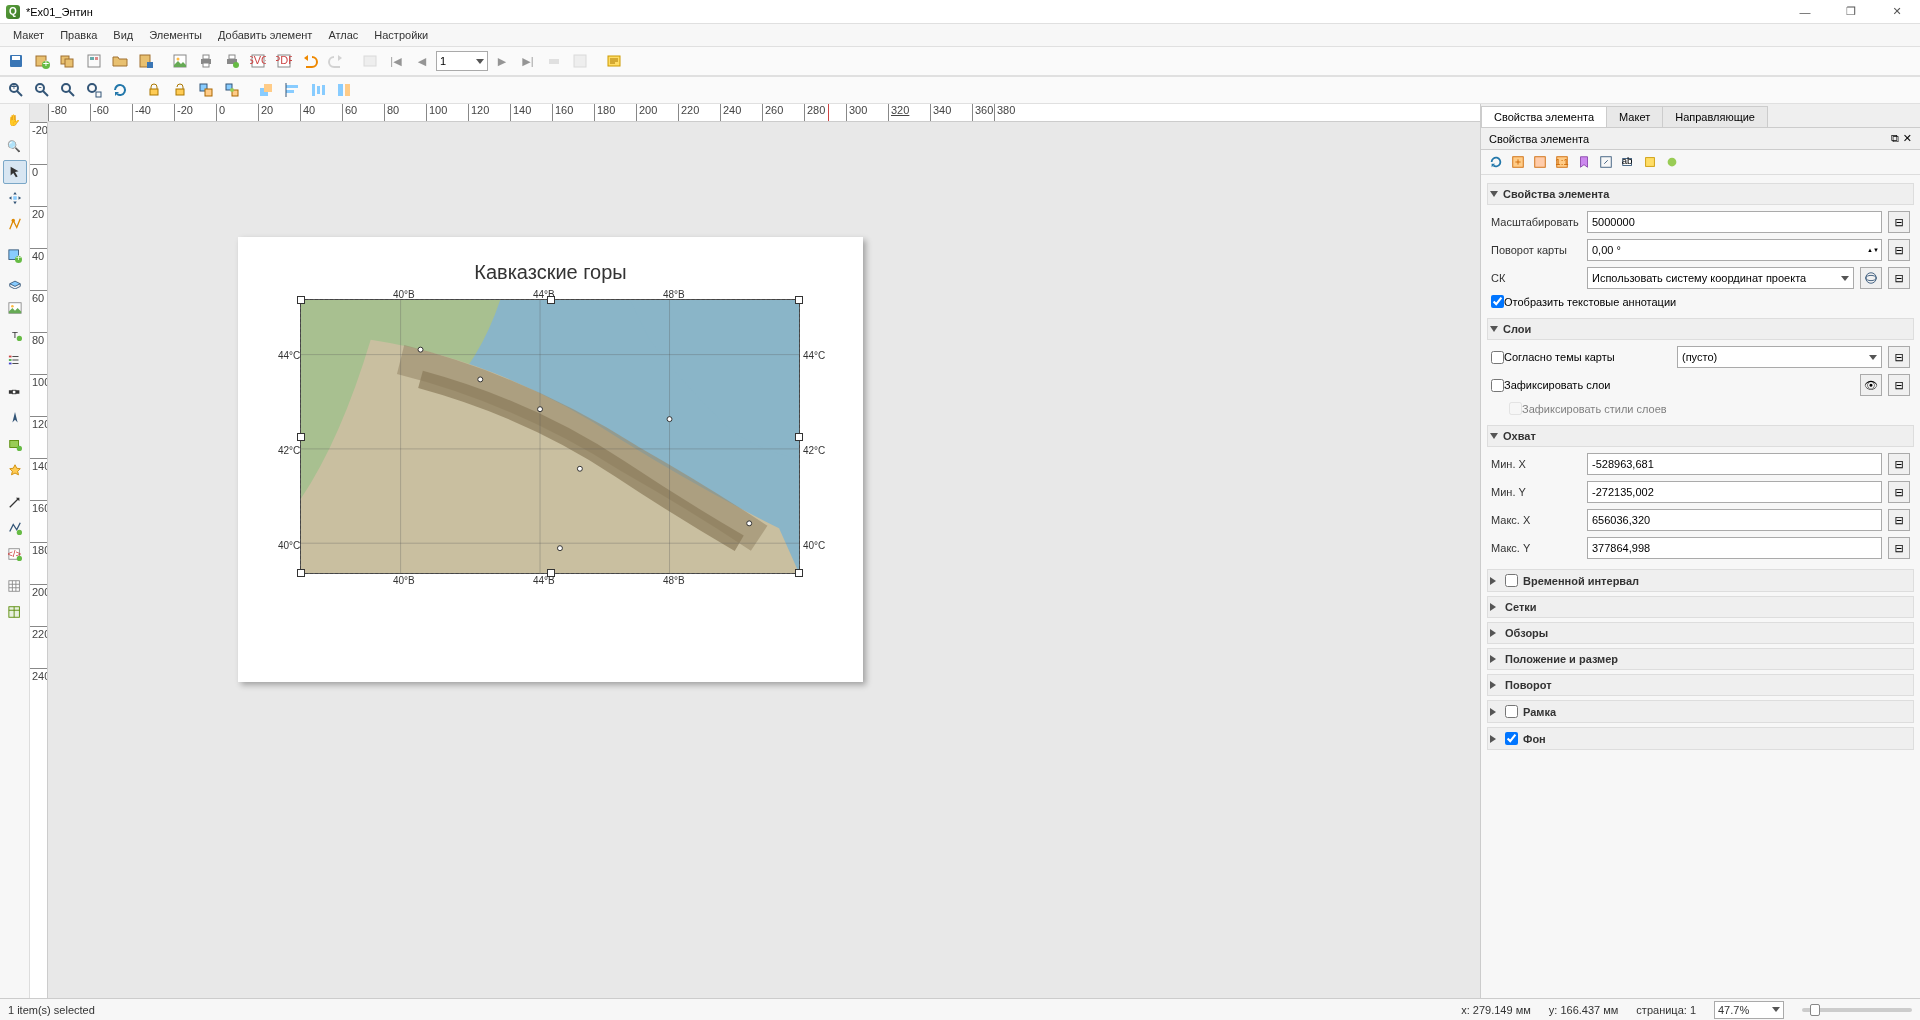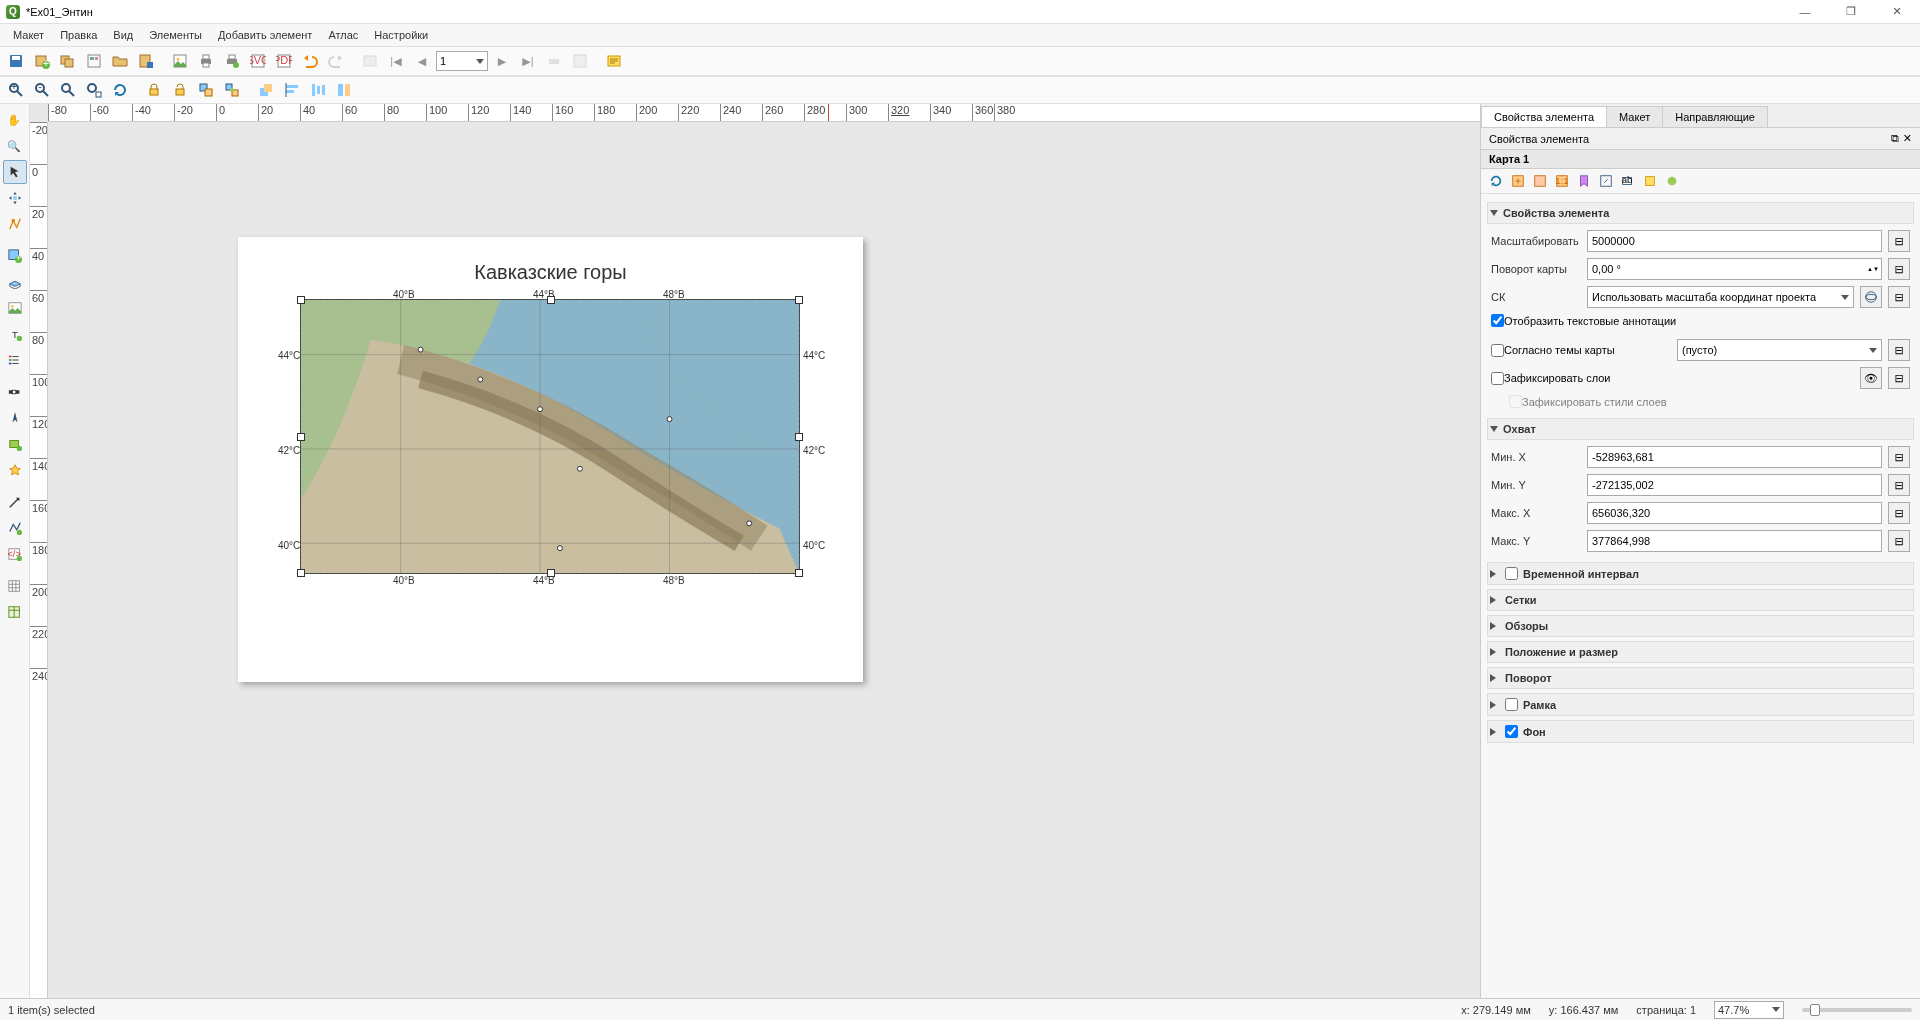--- a/index.html
+++ b/index.html
@@ -521,21 +521,20 @@
       <div class="rtab">Макет</div>
       <div class="rtab">Направляющие</div>
     </div>
     <div class="panel-title">
       <span>Свойства элемента</span>
       <span style="display:flex;gap:4px;">
         <span>⧉</span>
         <span>✕</span>
       </span>
     </div>
-    <div class="item-name">Карта 1</div>
     <div class="mini-tb">
       <div class="mini-btn">
           <svg width="14" height="14" viewBox="0 0 16 16">
             <path d="M3 8a5 5 0 1 1 2 4" fill="none" stroke="#27a" stroke-width="2"></path>
             <path d="M3 14v-4h4z" fill="#27a"></path>
           </svg>
         </div>
       <div class="mini-btn">
           <svg width="14" height="14" viewBox="0 0 16 16">
             <rect x="2" y="2" width="12" height="12" fill="#fc8" stroke="#c60"></rect>
@@ -600,37 +599,41 @@
           <label>Поворот карты</label>
           <div class="inp" style="position:relative">
               <span>0,00 °</span>
               <span style="position:absolute;right:2px;display:flex;flex-direction:column;font-size:6px;line-height:6px;">▲▼</span>
             </div>
           <div class="sbtn">⊟</div>
         </div>
         <div class="row">
           <label>СК</label>
           <div class="combo">
-              <span>Использовать масштаба координат проекта</span>
+              <span>Использовать систему координат проекта</span>
               <span class="tri-dn"></span>
             </div>
           <div class="sbtn">
               <svg width="14" height="14" viewBox="0 0 16 16">
                 <circle cx="8" cy="8" r="6" fill="none" stroke="#357"></circle>
                 <ellipse cx="8" cy="8" rx="6" ry="3" fill="none" stroke="#357"></ellipse>
               </svg>
             </div>
           <div class="sbtn">⊟</div>
         </div>
         <div class="chk">
           <input type="checkbox" checked="" style="">
           <span>Отобразить текстовые аннотации</span>
         </div>
       </div>
 
+      <div class="section-hdr">
+          <span class="tri"></span>
+          <span>Слои</span>
+        </div>
       <div class="section-body">
         <div class="row">
           <div class="chk" style="width:180px;">
               <input type="checkbox" style="">
               <span>Согласно темы карты</span>
             </div>
           <div class="combo">
               <span>(пусто)</span>
               <span class="tri-dn"></span>
             </div>

